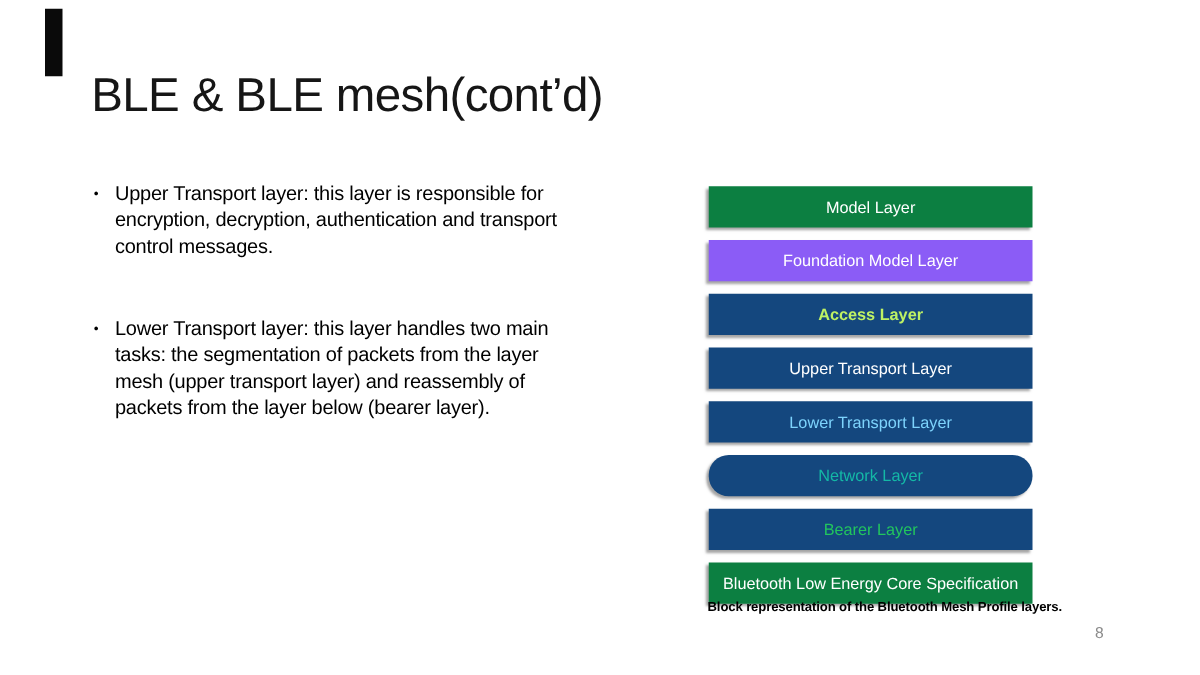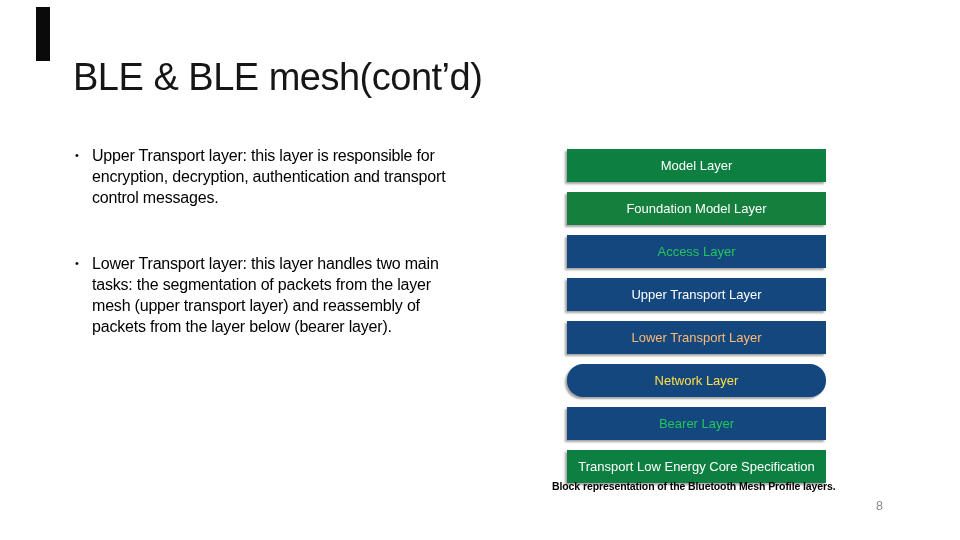--- a/index.html
+++ b/index.html
@@ -32,21 +32,21 @@
   .bullet-text span { display:block; white-space:nowrap; }
   .diagram { position:absolute; left:567px; top:137px; width:259px; }
   .layer-block {
     height:33px; margin-bottom:10px;
     display:flex; align-items:center; justify-content:center;
     color:#ffffff; font-size:13px;
     box-shadow:-2px 2px 2px rgba(90,90,90,0.55);
   }
   .layer-block:last-child { margin-bottom:0; }
   .diagram-caption {
-    position:absolute; left:552px; top:480px;
+    position:absolute; left:566px; top:480px;
     font-size:10.5px; font-weight:bold; color:#000;
     white-space:nowrap; letter-spacing:-0.1px;
   }
   .page-number {
     position:absolute; left:876px; top:499px;
     font-size:12.5px; color:#8a8a8a;
   }
 </style>
 </head>
 <body>
@@ -72,26 +72,26 @@
         <span>Lower Transport layer: this layer handles two main</span>
         <span>tasks: the segmentation of packets from the layer</span>
         <span>mesh (upper transport layer) and reassembly of</span>
         <span>packets from the layer below (bearer layer).</span>
       </div>
     </div>
   </div>
 
   <div class="diagram">
       <div class="layer-block" style="background: rgb(12, 127, 65); color: rgb(255, 255, 255); margin-top: 12px;">Model Layer</div>
-      <div class="layer-block" style="background: #15803d; color: rgb(255, 255, 255);">Foundation Model Layer</div>
-      <div class="layer-block" style="background: rgb(20, 71, 126); color: #22c55e;">Access Layer</div>
+      <div class="layer-block" style="background: #8b5cf6; color: rgb(255, 255, 255);">Foundation Model Layer</div>
+      <div class="layer-block" style="background: rgb(20, 71, 126); color: #bef264; font-weight: bold;">Access Layer</div>
       <div class="layer-block" style="background: rgb(20, 71, 126); color: rgb(255, 255, 255);">Upper Transport Layer</div>
-      <div class="layer-block" style="background: rgb(20, 71, 126); color: #fdba74;">Lower Transport Layer</div>
-      <div class="layer-block" style="background: rgb(20, 71, 126); color: #fde047; border-radius: 16px;">Network Layer</div>
+      <div class="layer-block" style="background: rgb(20, 71, 126); color: #7dd3fc;">Lower Transport Layer</div>
+      <div class="layer-block" style="background: rgb(20, 71, 126); color: #14b8a6; border-radius: 16px;">Network Layer</div>
       <div class="layer-block" style="background: rgb(20, 71, 126); color: #22c55e;">Bearer Layer</div>
-      <div class="layer-block" style="background: rgb(12, 127, 65); color: rgb(255, 255, 255);">Transport Low Energy Core Specification</div>
+      <div class="layer-block" style="background: rgb(12, 127, 65); color: rgb(255, 255, 255);">Bluetooth Low Energy Core Specification</div>
     </div>
 
   <div class="diagram-caption">Block representation of the Bluetooth Mesh Profile layers.</div>
 
   <div class="page-number">8</div>
 
 </div>
 
 </body></html>

